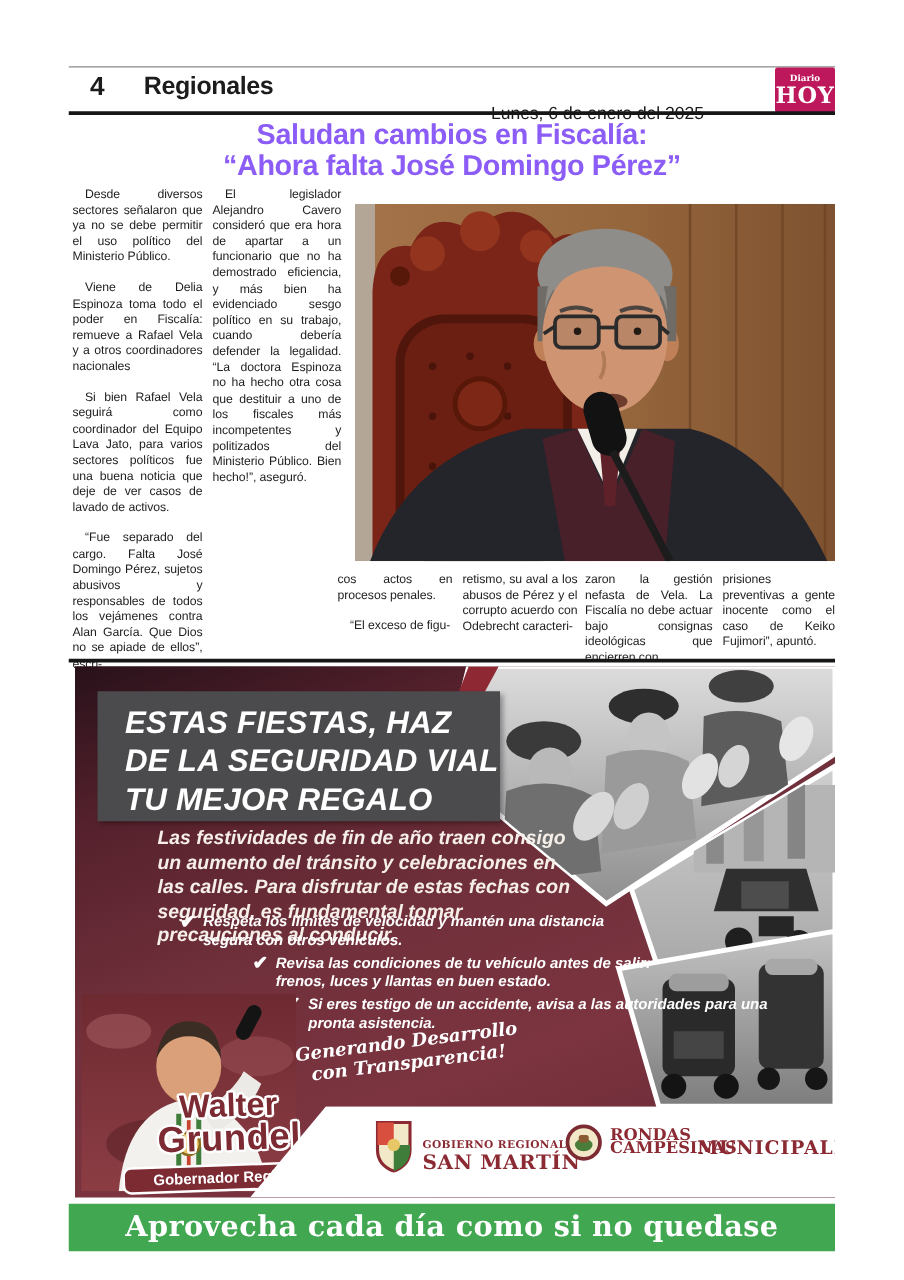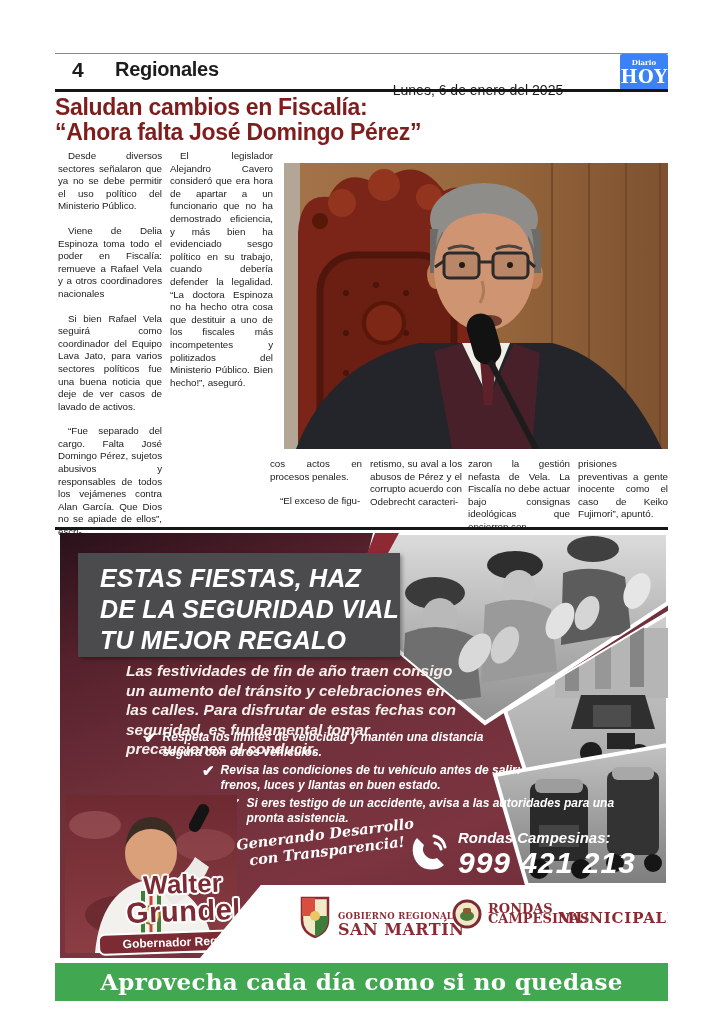--- a/index.html
+++ b/index.html
@@ -5,30 +5,30 @@
   html,body{margin:0;padding:0;background:#ffffff;}
   .page{position:relative;width:723px;height:1024px;background:#fff;overflow:hidden;
         font-family:"Liberation Sans",sans-serif;color:#1c1c1c;}
   .abs{position:absolute;}
 
   
   .topline{left:55px;top:53px;width:613px;height:1px;background:#8a8a8a;}
   .pnum{left:72px;top:58px;font-size:21px;font-weight:bold;}
   .section{left:115px;top:58px;font-size:20px;font-weight:bold;letter-spacing:-0.3px;}
   .date{left:380px;top:63px;width:196px;font-size:14px;text-align:center;margin-top:19px;}
-  .hoylogo{left:620px;top:54px;width:48px;height:36px;background:#3b82f6;border-radius:2px;
+  .hoylogo{left:620px;top:54px;width:48px;height:36px;background:#be185d;border-radius:2px;
            display:flex;flex-direction:column;align-items:center;justify-content:center;}
   .hoylogo .ltop{font-size:7px;font-weight:bold;color:#fff;font-family:"DejaVu Serif",serif;line-height:8px;}
   .hoylogo .lmain{font-size:18px;font-weight:bold;color:#fff;font-family:"DejaVu Serif",serif;line-height:19px;letter-spacing:0.5px;}
   .rule{left:55px;top:89px;width:613px;height:3px;background:#161616;}
   .rule2{left:55px;top:527px;width:613px;height:3px;background:#161616;}
 
   
-  .headline{left:55px;top:95px;width:613px;text-align:left;font-size:23px;font-weight:bold;
-            line-height:25px;letter-spacing:-0.3px;color:#7f1d1d;}
+  .headline{left:55px;top:95px;width:613px;text-align:center;font-size:23px;font-weight:bold;
+            line-height:25px;letter-spacing:-0.3px;color:#8b5cf6;}
 
   
   .col{position:absolute;}
   .col p{margin:0 0 12px 0;font-size:9.8px;line-height:12.6px;text-align:justify;
          text-indent:10px;letter-spacing:-0.05px;}
   .col p.cont{text-indent:0;}
   .c1{left:58px;top:150px;width:104px;}
   .c2{left:170px;top:150px;width:103px;}
   .c3{left:270px;top:458px;width:92px;}
   .c4{left:370px;top:458px;width:92px;}
@@ -329,31 +329,20 @@
       <div class="n1">Walter</div>
       <div class="n2">Grundel</div>
     </div>
     <div class="abs wbadge">Gobernador Regional</div>
 
     <div class="abs slogan">
       <div>Generando Desarrollo</div>
       <div>con Transparencia!</div>
     </div>
 
-    <div class="abs phonewrap">
-      <svg width="42" height="42" viewBox="0 0 42 42">
-        <path d="M11 36 C3 28 3 15 9 9 L16 16 C14 20 15 24 18 27 C21 30 25 31 29 29 L36 36 C30 42 17 42 11 36 Z" fill="#fff"></path>
-        <path d="M26 7 q9 2 11 11" stroke="#fff" stroke-width="3" fill="none" stroke-linecap="round"></path>
-        <path d="M27 14 q5 1 6 6" stroke="#fff" stroke-width="3" fill="none" stroke-linecap="round"></path>
-      </svg>
-      <div class="phonetext">
-        <span class="phonelabel">Rondas Campesinas:</span>
-        <span class="phonenumber">999 421 213</span>
-      </div>
-    </div>
 
     <div class="abs whitestrip">
       <div class="abs gore">
         <svg width="30" height="42" viewBox="0 0 30 42">
           <path d="M2 2 H28 V24 Q28 36 15 41 Q2 36 2 24 Z" fill="#f2e9c8" stroke="#8b2a33" stroke-width="2.5"></path>
           <path d="M2 2 H15 V20 H2 Z" fill="#d94f3f"></path>
           <path d="M15 20 H28 V24 Q28 36 15 41 Z" fill="#3f7d3a"></path>
           <circle cx="15" cy="20" r="5" fill="#e8c766"></circle>
         </svg>
         <div class="goretext">

